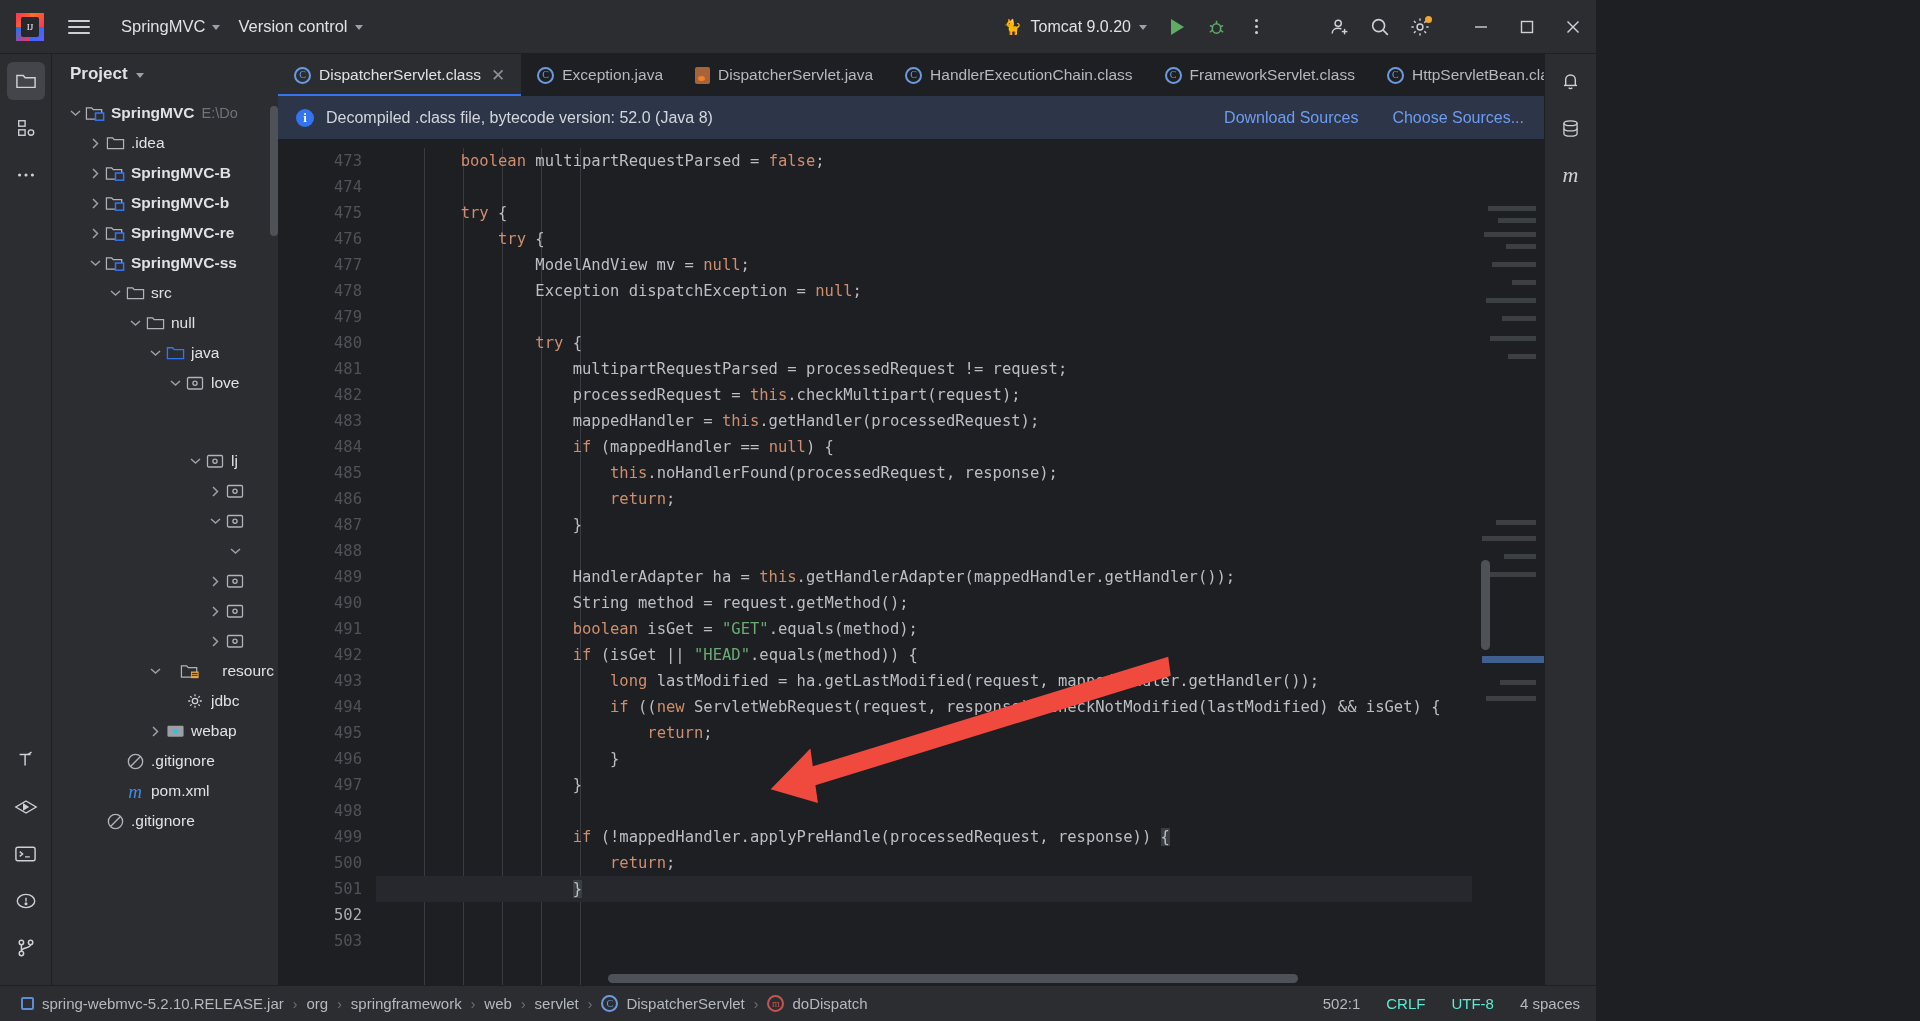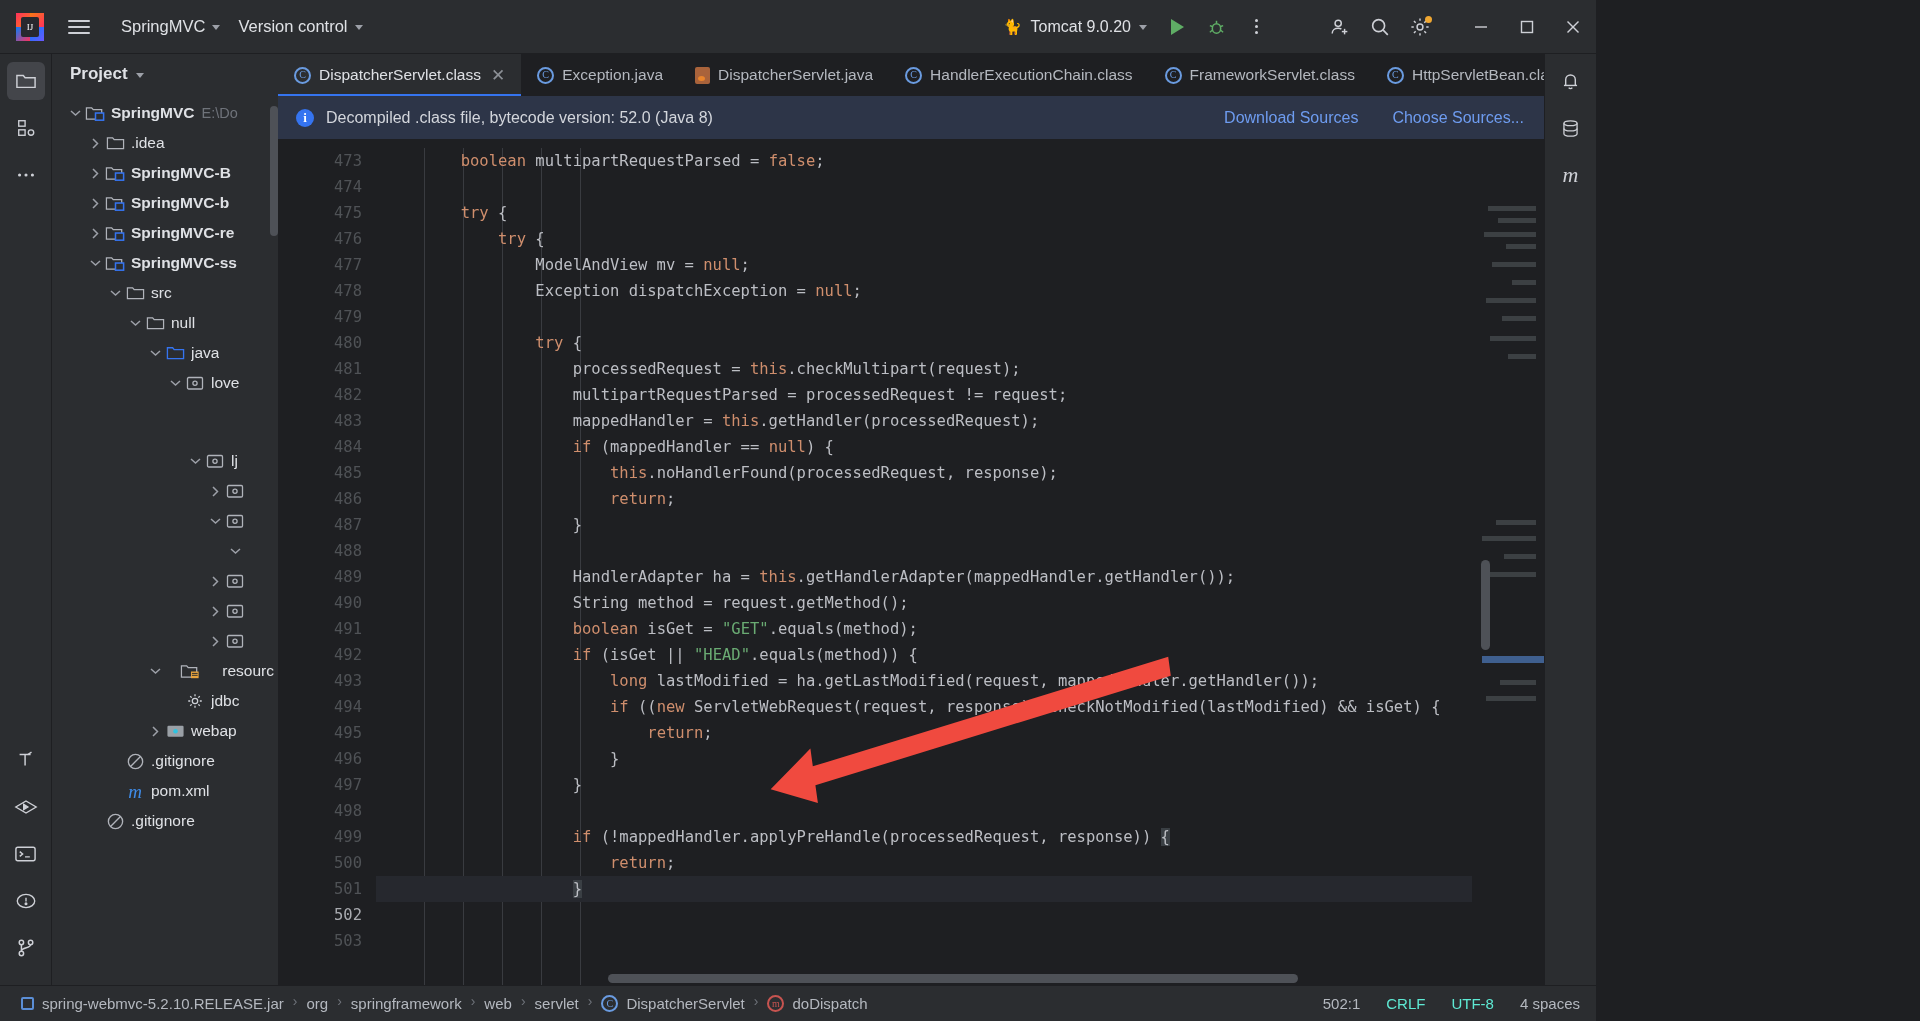--- a/index.html
+++ b/index.html
@@ -690,22 +690,22 @@
             <div class="ig" style="left:204px"></div>
           </div>
         <div class="cline">&nbsp;&nbsp;&nbsp;&nbsp;&nbsp;&nbsp;&nbsp;&nbsp;<span class="kw">boolean</span> multipartRequestParsed = <span class="kw">false</span>;</div>
             <div class="cline"></div>
             <div class="cline">&nbsp;&nbsp;&nbsp;&nbsp;&nbsp;&nbsp;&nbsp;&nbsp;<span class="kw">try</span> {</div>
             <div class="cline">&nbsp;&nbsp;&nbsp;&nbsp;&nbsp;&nbsp;&nbsp;&nbsp;&nbsp;&nbsp;&nbsp;&nbsp;<span class="kw">try</span> {</div>
             <div class="cline">&nbsp;&nbsp;&nbsp;&nbsp;&nbsp;&nbsp;&nbsp;&nbsp;&nbsp;&nbsp;&nbsp;&nbsp;&nbsp;&nbsp;&nbsp;&nbsp;ModelAndView mv = <span class="kw">null</span>;</div>
             <div class="cline">&nbsp;&nbsp;&nbsp;&nbsp;&nbsp;&nbsp;&nbsp;&nbsp;&nbsp;&nbsp;&nbsp;&nbsp;&nbsp;&nbsp;&nbsp;&nbsp;Exception dispatchException = <span class="kw">null</span>;</div>
             <div class="cline"></div>
             <div class="cline">&nbsp;&nbsp;&nbsp;&nbsp;&nbsp;&nbsp;&nbsp;&nbsp;&nbsp;&nbsp;&nbsp;&nbsp;&nbsp;&nbsp;&nbsp;&nbsp;<span class="kw">try</span> {</div>
+            <div class="cline">&nbsp;&nbsp;&nbsp;&nbsp;&nbsp;&nbsp;&nbsp;&nbsp;&nbsp;&nbsp;&nbsp;&nbsp;&nbsp;&nbsp;&nbsp;&nbsp;&nbsp;&nbsp;&nbsp;&nbsp;multipartRequestParsed = processedRequest != request;</div>
             <div class="cline">&nbsp;&nbsp;&nbsp;&nbsp;&nbsp;&nbsp;&nbsp;&nbsp;&nbsp;&nbsp;&nbsp;&nbsp;&nbsp;&nbsp;&nbsp;&nbsp;&nbsp;&nbsp;&nbsp;&nbsp;processedRequest = <span class="kw">this</span>.checkMultipart(request);</div>
-            <div class="cline">&nbsp;&nbsp;&nbsp;&nbsp;&nbsp;&nbsp;&nbsp;&nbsp;&nbsp;&nbsp;&nbsp;&nbsp;&nbsp;&nbsp;&nbsp;&nbsp;&nbsp;&nbsp;&nbsp;&nbsp;multipartRequestParsed = processedRequest != request;</div>
             <div class="cline">&nbsp;&nbsp;&nbsp;&nbsp;&nbsp;&nbsp;&nbsp;&nbsp;&nbsp;&nbsp;&nbsp;&nbsp;&nbsp;&nbsp;&nbsp;&nbsp;&nbsp;&nbsp;&nbsp;&nbsp;mappedHandler = <span class="kw">this</span>.getHandler(processedRequest);</div>
             <div class="cline">&nbsp;&nbsp;&nbsp;&nbsp;&nbsp;&nbsp;&nbsp;&nbsp;&nbsp;&nbsp;&nbsp;&nbsp;&nbsp;&nbsp;&nbsp;&nbsp;&nbsp;&nbsp;&nbsp;&nbsp;<span class="kw">if</span> (mappedHandler == <span class="kw">null</span>) {</div>
             <div class="cline">&nbsp;&nbsp;&nbsp;&nbsp;&nbsp;&nbsp;&nbsp;&nbsp;&nbsp;&nbsp;&nbsp;&nbsp;&nbsp;&nbsp;&nbsp;&nbsp;&nbsp;&nbsp;&nbsp;&nbsp;&nbsp;&nbsp;&nbsp;&nbsp;<span class="kw">this</span>.noHandlerFound(processedRequest, response);</div>
             <div class="cline">&nbsp;&nbsp;&nbsp;&nbsp;&nbsp;&nbsp;&nbsp;&nbsp;&nbsp;&nbsp;&nbsp;&nbsp;&nbsp;&nbsp;&nbsp;&nbsp;&nbsp;&nbsp;&nbsp;&nbsp;&nbsp;&nbsp;&nbsp;&nbsp;<span class="kw">return</span>;</div>
             <div class="cline">&nbsp;&nbsp;&nbsp;&nbsp;&nbsp;&nbsp;&nbsp;&nbsp;&nbsp;&nbsp;&nbsp;&nbsp;&nbsp;&nbsp;&nbsp;&nbsp;&nbsp;&nbsp;&nbsp;&nbsp;}</div>
             <div class="cline"></div>
             <div class="cline">&nbsp;&nbsp;&nbsp;&nbsp;&nbsp;&nbsp;&nbsp;&nbsp;&nbsp;&nbsp;&nbsp;&nbsp;&nbsp;&nbsp;&nbsp;&nbsp;&nbsp;&nbsp;&nbsp;&nbsp;HandlerAdapter ha = <span class="kw">this</span>.getHandlerAdapter(mappedHandler.getHandler());</div>
             <div class="cline">&nbsp;&nbsp;&nbsp;&nbsp;&nbsp;&nbsp;&nbsp;&nbsp;&nbsp;&nbsp;&nbsp;&nbsp;&nbsp;&nbsp;&nbsp;&nbsp;&nbsp;&nbsp;&nbsp;&nbsp;String method = request.getMethod();</div>
             <div class="cline">&nbsp;&nbsp;&nbsp;&nbsp;&nbsp;&nbsp;&nbsp;&nbsp;&nbsp;&nbsp;&nbsp;&nbsp;&nbsp;&nbsp;&nbsp;&nbsp;&nbsp;&nbsp;&nbsp;&nbsp;<span class="kw">boolean</span> isGet = <span class="str">"GET"</span>.equals(method);</div>
             <div class="cline">&nbsp;&nbsp;&nbsp;&nbsp;&nbsp;&nbsp;&nbsp;&nbsp;&nbsp;&nbsp;&nbsp;&nbsp;&nbsp;&nbsp;&nbsp;&nbsp;&nbsp;&nbsp;&nbsp;&nbsp;<span class="kw">if</span> (isGet || <span class="str">"HEAD"</span>.equals(method)) {</div>
@@ -767,21 +767,21 @@
           <path d="M4.5 12c0 1.5 3.4 2.8 7.5 2.8s7.5-1.3 7.5-2.8"></path>
         </svg>
       </div>
       <div class="act-icon">
         <span style="font-family:'Liberation Serif',serif; font-style:italic; font-size:22px; color:#ced0d6;">m</span>
       </div>
     </div>
   </div>
 
   <div class="statusbar">
-    <div id="crumbs" style="display:flex;">
+    <div id="crumbs" style="display:flex;align-items:center;">
         <span class="crumb">
           <span class="jarico"></span>
           <span>spring-webmvc-5.2.10.RELEASE.jar</span>
         </span>
         <span class="crumb-sep">›</span>
         <span class="crumb">
           <span>org</span>
         </span>
         <span class="crumb-sep">›</span>
         <span class="crumb">

